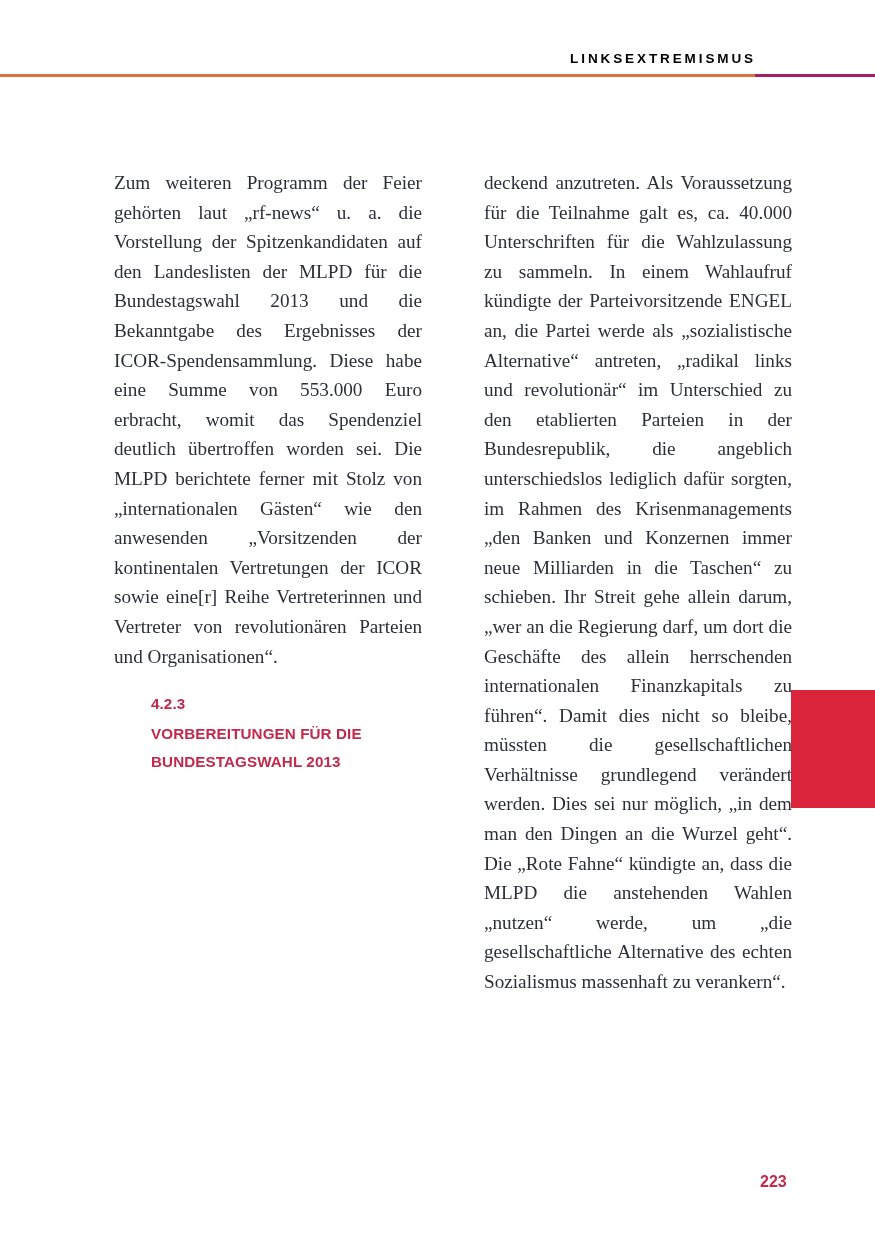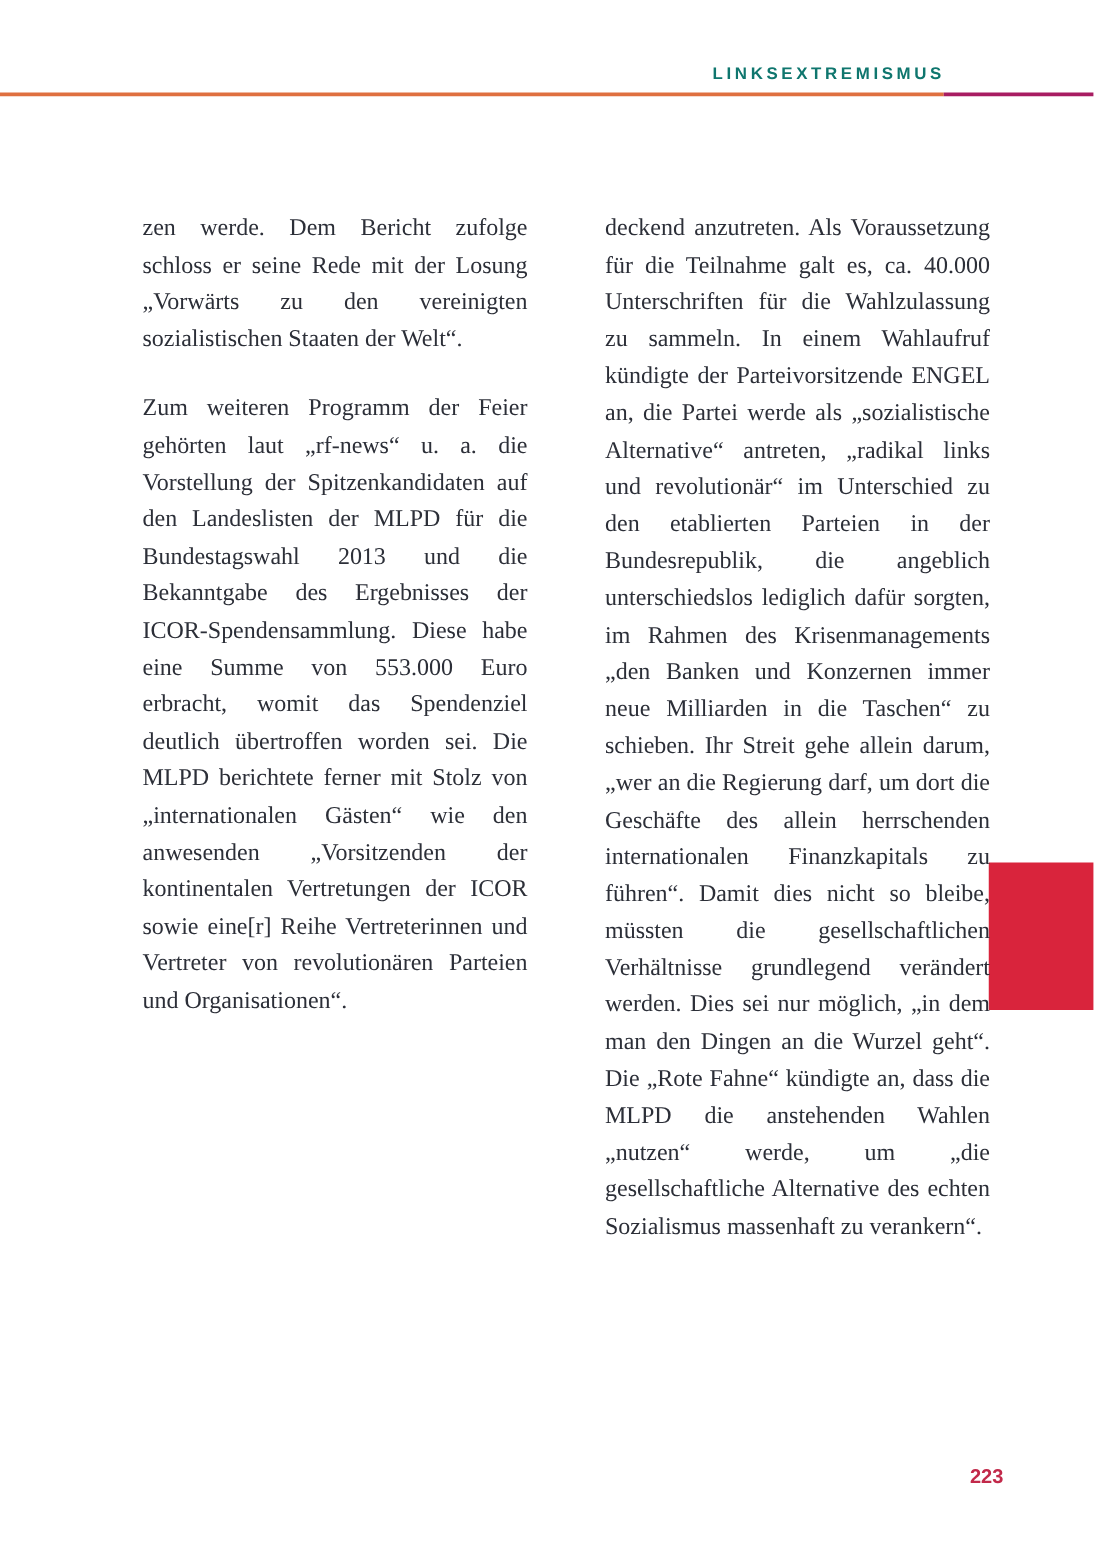--- a/index.html
+++ b/index.html
@@ -21,21 +21,21 @@
 
   
   .running-head {
     position: absolute;
     top: 51px;
     right: 119px;
     font-family: "Liberation Sans", "DejaVu Sans", sans-serif;
     font-weight: bold;
     font-size: 13.5px;
     letter-spacing: 2.9px;
-    color: #0f766e;
+    color: #000000;
     white-space: nowrap;
     padding-left: 34px;
   }
 
   
   .rule-wrap {
     position: absolute;
     top: 74px;
     left: 0;
     width: 875px;
@@ -107,21 +107,21 @@
   }
   .heading-num { margin-bottom: 4px; }
   .heading-title { margin-bottom: 2px; }
 
   .after-heading { margin-top: 6px; }
 
   
   .folio {
     position: absolute;
     top: 1173px;
-    left: 776px;
+    left: 760px;
     font-family: "Liberation Sans", "DejaVu Sans", sans-serif;
     font-weight: bold;
     font-size: 16px;
     color: #c2294a;
   }
 </style>
 </head>
 <body>
 
 <div class="page">
@@ -131,23 +131,27 @@
   <div class="rule-wrap">
     <div class="rule-left"></div>
     <div class="rule-right"></div>
   </div>
 
   <div class="thumb-tab"></div>
 
   <div class="columns">
 
     <div class="col col-left">
-      <p class="body">zen werde. Dem Bericht zufolge schloss er seine Rede mit der Losung „Vorwärts zu den vereinigten sozialistischen Staaten der Welt“.</p>
       <p class="body tight">Zum weiteren Programm der Feier gehörten laut „rf-news“ u. a. die Vorstellung der Spitzenkandidaten auf den Landeslisten der MLPD für die Bundestagswahl 2013 und die Bekanntgabe des Ergebnisses der ICOR-Spendensammlung. Diese habe eine Summe von 553.000 Euro erbracht, womit das Spendenziel deutlich übertroffen worden sei. Die MLPD berichtete ferner mit Stolz von „internationalen Gästen“ wie den anwesenden „Vorsitzenden der kontinentalen Vertretungen der ICOR sowie eine[r] Reihe Vertreterinnen und Vertreter von revolutionären Parteien und Organisationen“.</p>
 
+      <div class="heading-block">
+        <div class="heading-num">4.2.3</div>
+        <div class="heading-title">VORBEREITUNGEN FÜR DIE</div>
+        <div class="heading-title">BUNDESTAGSWAHL 2013</div>
+      </div>
 
     </div>
 
     <div class="col col-right">
       <p class="body">deckend anzutreten. Als Voraussetzung für die Teilnahme galt es, ca. 40.000 Unterschriften für die Wahlzulassung zu sammeln. In einem Wahlaufruf kündigte der Parteivorsitzende ENGEL an, die Partei werde als „sozialistische Alternative“ antreten, „radikal links und revolutionär“ im Unterschied zu den etablierten Parteien in der Bundesrepublik, die angeblich unterschiedslos lediglich dafür sorgten, im Rahmen des Krisenmanagements „den Banken und Konzernen immer neue Milliarden in die Taschen“ zu schieben. Ihr Streit gehe allein darum, „wer an die Regierung darf, um dort die Geschäfte des allein herrschenden internationalen Finanzkapitals zu führen“. Damit dies nicht so bleibe, müssten die gesellschaftlichen Verhältnisse grundlegend verändert werden. Dies sei nur möglich, „in dem man den Dingen an die Wurzel geht“. Die „Rote Fahne“ kündigte an, dass die MLPD die anstehenden Wahlen „nutzen“ werde, um „die gesellschaftliche Alternative des echten Sozialismus massenhaft zu verankern“.</p>
     </div>
 
   </div>
 
   <div class="folio">223</div>

